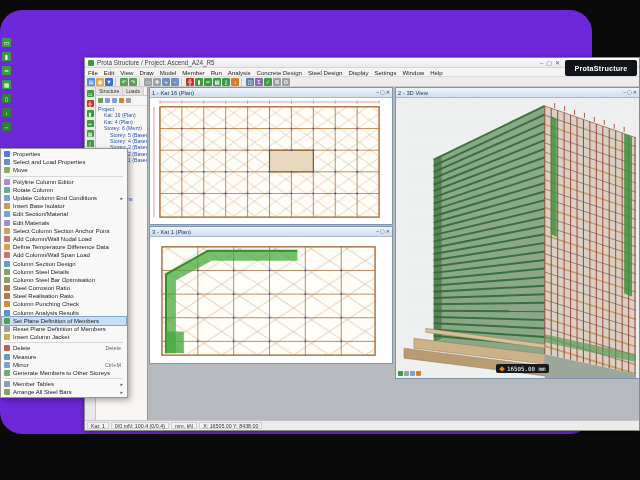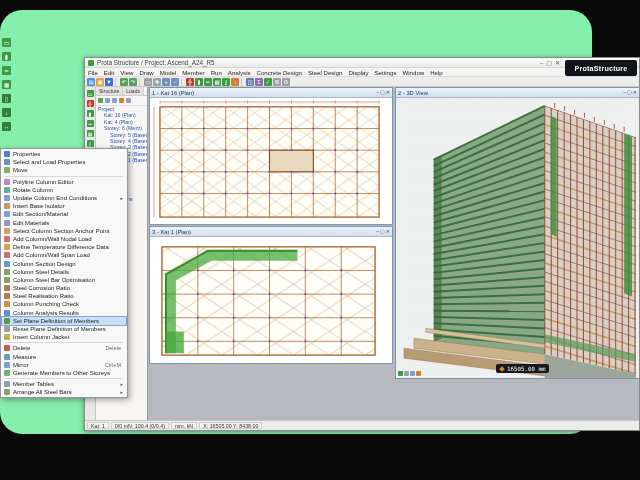--- a/index.html
+++ b/index.html
@@ -1,18 +1,18 @@
 <!DOCTYPE html>
 <html><head>
 <meta charset="utf-8">
 <style>
   *{margin:0;padding:0;box-sizing:border-box;}
   body{background:#000;font-family:"Liberation Sans",sans-serif;}
   .root{position:relative;width:640px;height:480px;background:#0a0a0a;overflow:hidden;}
-  .desktop{position:absolute;left:0;top:10px;width:592px;height:424px;background:#86efac;border-radius:22px;}
+  .desktop{position:absolute;left:0;top:10px;width:592px;height:424px;background:#6d28d9;border-radius:22px;}
 
   
   .float-tb{position:absolute;left:2px;top:28px;display:flex;flex-direction:column;gap:5px;z-index:5;}
   .fti{width:9px;height:9px;border-radius:1px;color:#fff;font-size:6px;display:flex;align-items:center;justify-content:center;}
 
   
   .app{position:absolute;left:84px;top:47px;width:556px;height:374px;background:#f0efee;border:1px solid #8a8a8a;box-shadow:0 1px 5px rgba(0,0,0,.4);}
   .titlebar{height:10px;display:flex;align-items:center;background:linear-gradient(#fdfdfd,#e9e9e7);border-bottom:1px solid #d5d5d3;padding:0 3px;}
   .appicon{width:6px;height:6px;background:#3c9a43;border-radius:1px;margin-right:3px;}
   .title{font-size:6.3px;color:#444;white-space:nowrap;}

